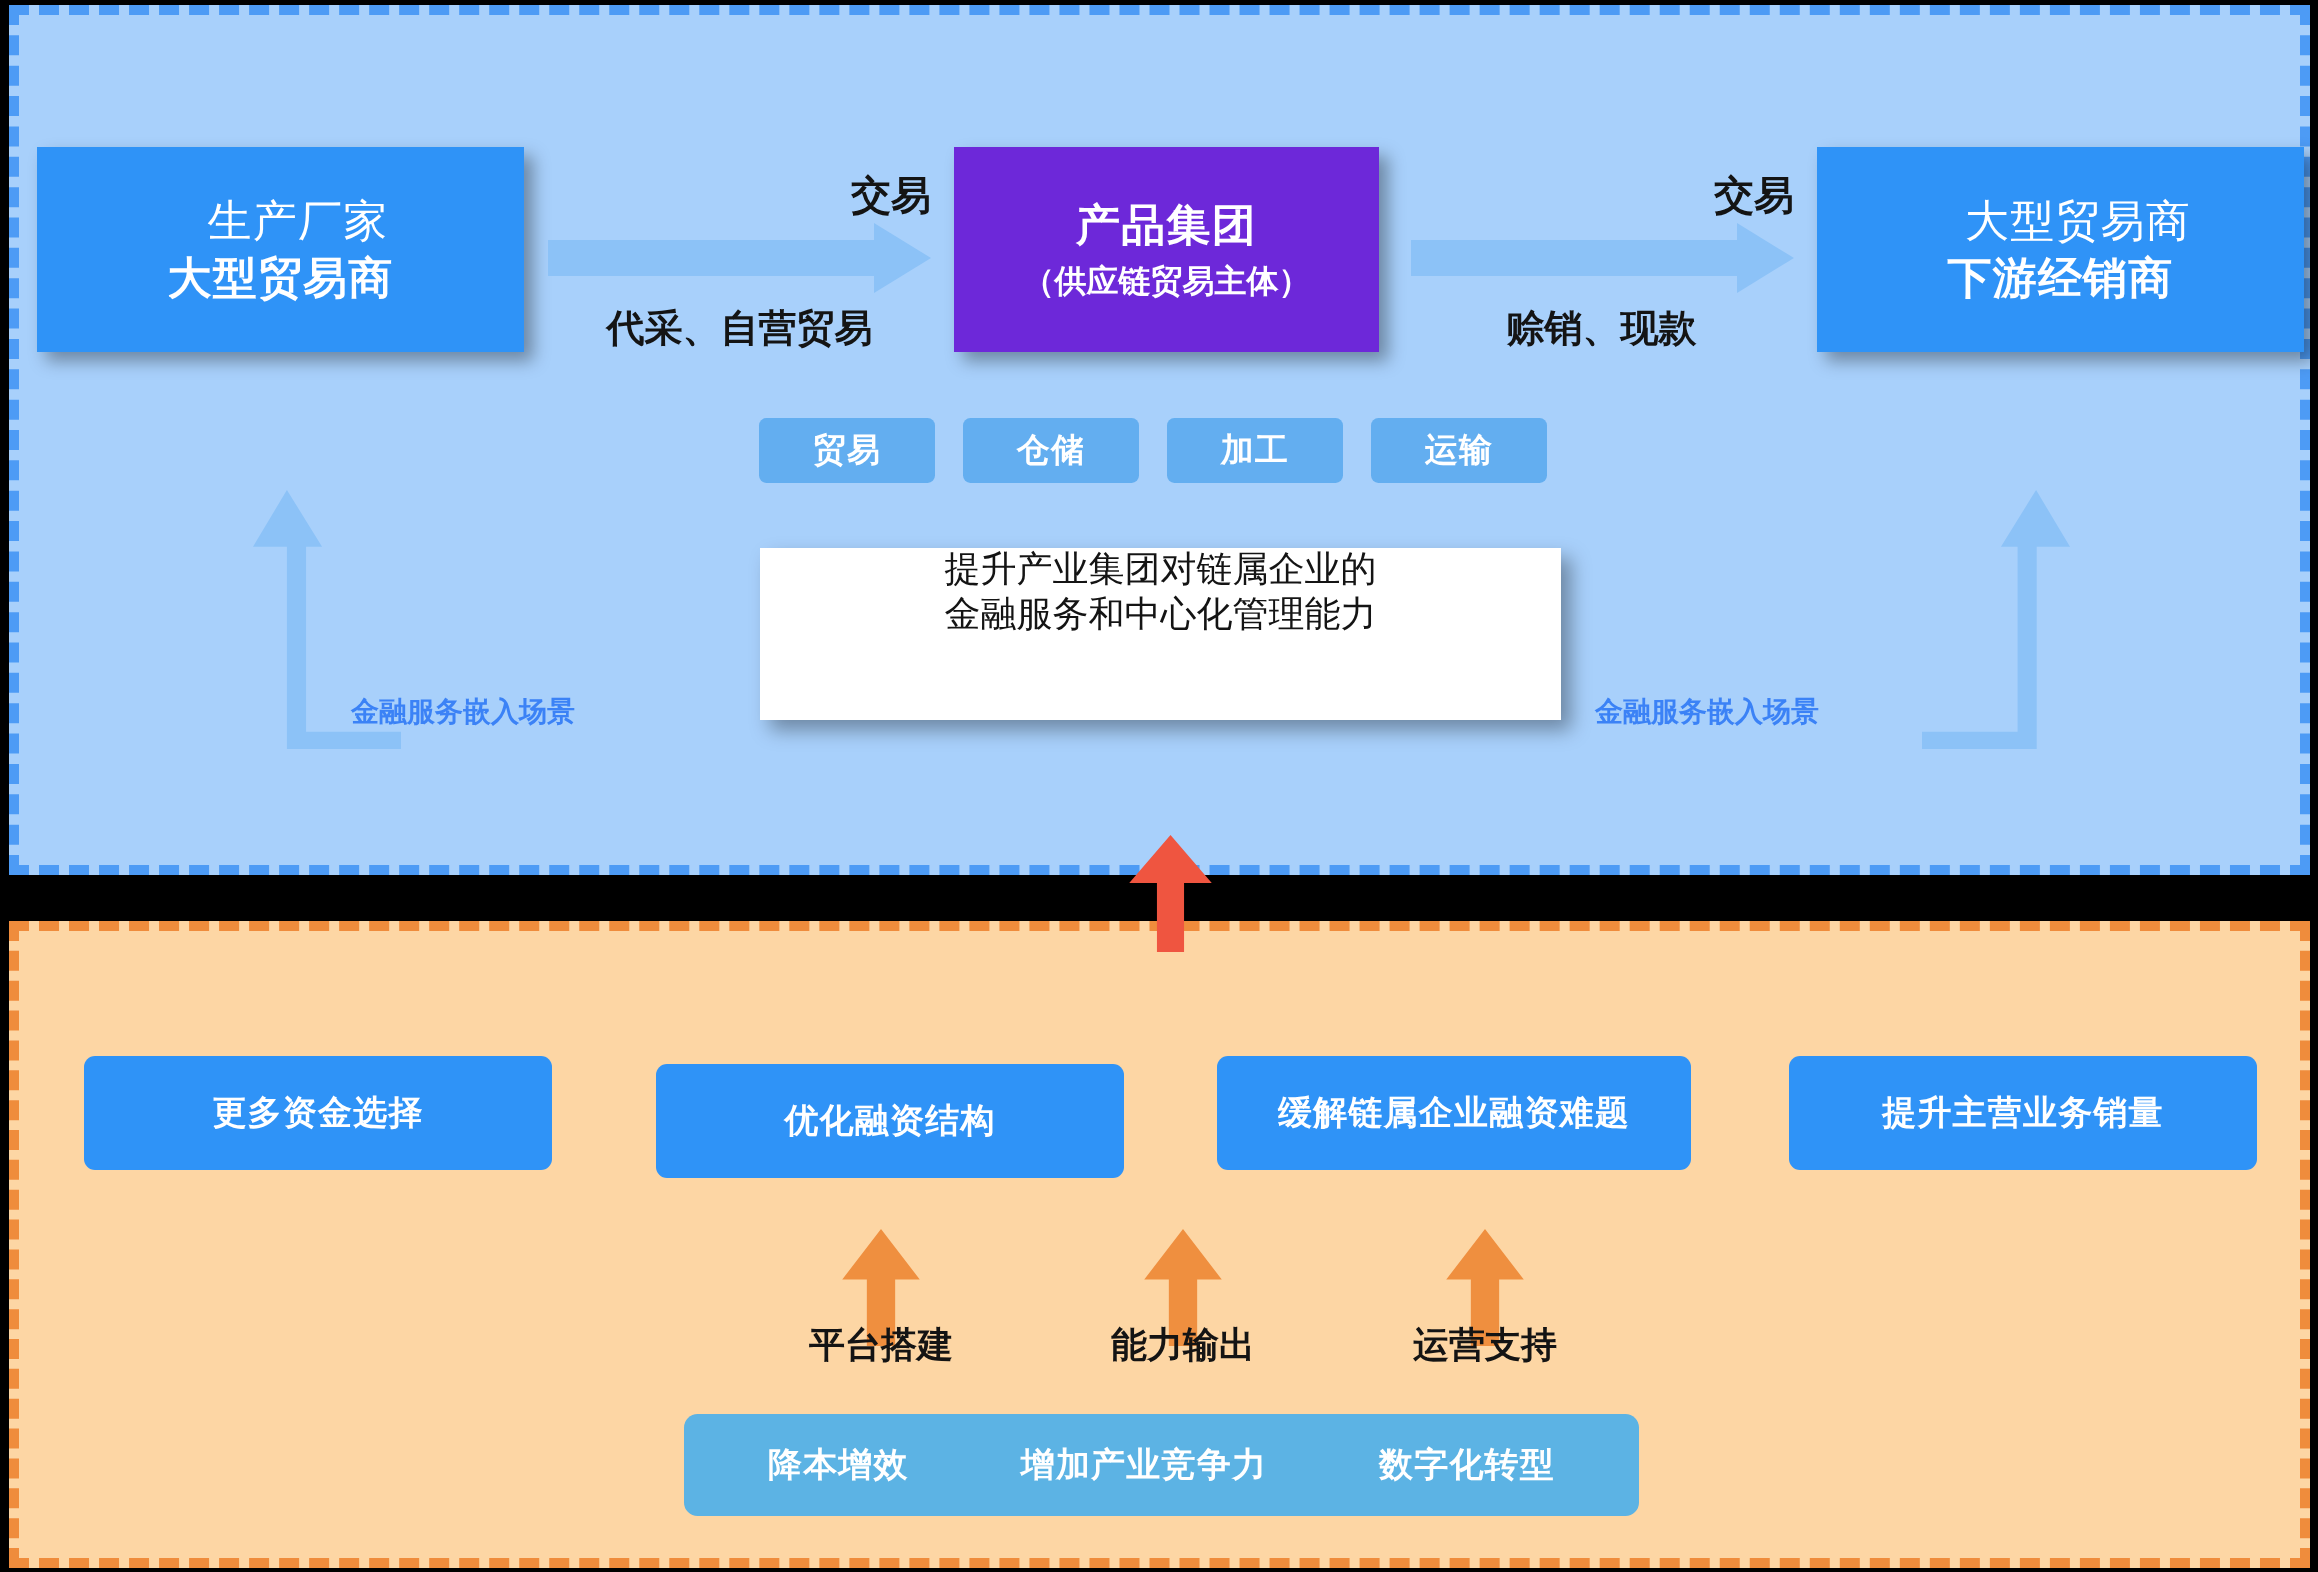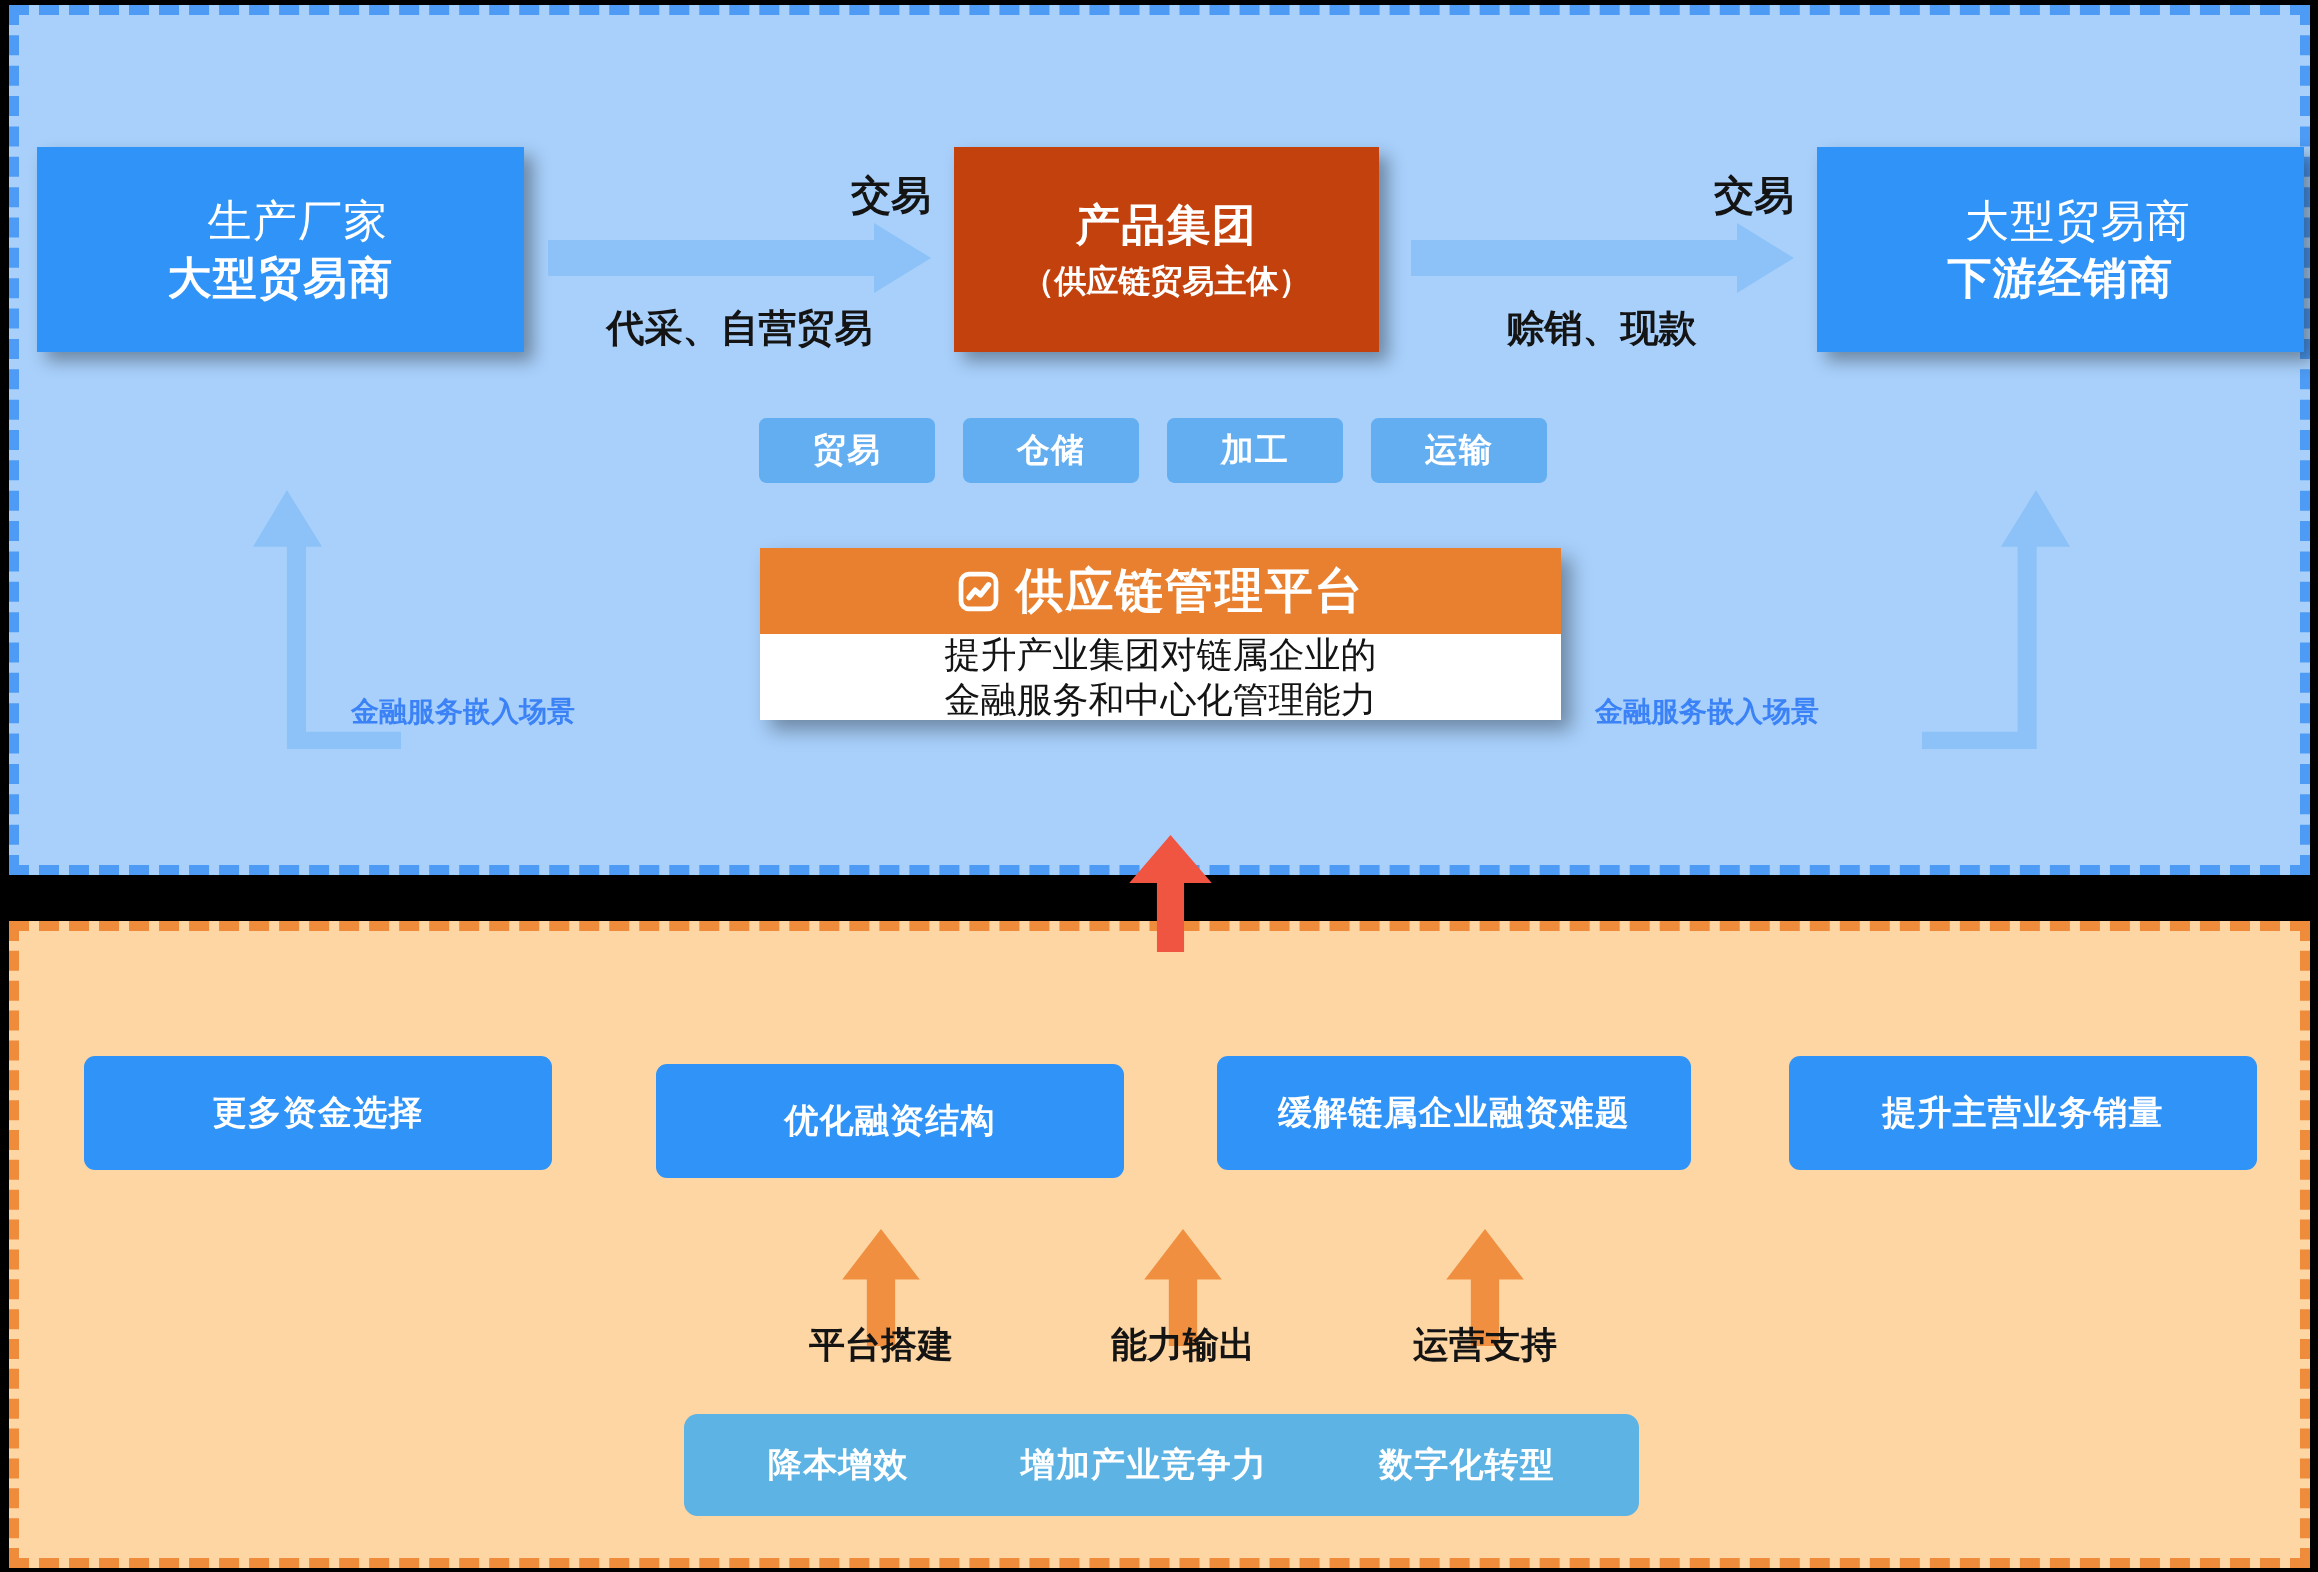--- a/index.html
+++ b/index.html
@@ -29,21 +29,21 @@
     line-height:1.28;
   }
   .actor .l1{font-size:44px;font-weight:400;letter-spacing:1.2px;margin-left:35px;}
   .actor .l2{font-size:44px;font-weight:700;letter-spacing:1.2px;}
 
   #box-producer{left:37px;top:147px;width:487px;height:205px;}
   #box-enduser {left:1817px;top:147px;width:487px;height:205px;}
 
   #box-group{
     left:954px;top:147px;width:425px;height:205px;
-    background:#c2410c;
+    background:#6d28d9;
     box-shadow:8.6px 8.6px 16px rgba(0,0,0,.35);
   }
   #box-group .l1{font-size:44px;font-weight:700;letter-spacing:1.2px;}
   #box-group .l2{font-size:32px;font-weight:700;margin-top:5px;}
 
   
   .harrow{position:absolute;}
   .harrow .shaft{position:absolute;left:0;top:17px;height:36px;background:#8cc2f7;}
   .harrow .head{position:absolute;top:0;width:0;height:0;
      border-top:35px solid transparent;border-bottom:35px solid transparent;
@@ -187,27 +187,20 @@
   <div class="embedlabel" id="lbl-embed-left">金融服务嵌入场景</div>
 
   <div class="vembed" id="vright">
     <svg width="148" height="259" viewBox="0 0 240 420">
       <polygon points="185,0 240,92 186,92 186,420 0,420 0,392 155,392 155,92 128,92" fill="#8cc2f7"></polygon>
     </svg>
   </div>
   <div class="embedlabel" id="lbl-embed-right">金融服务嵌入场景</div>
 
   <div id="platform">
-    <div id="platform-head">
-      <svg id="platform-icon" viewBox="0 0 64 64">
-        <rect x="6" y="6" width="52" height="52" rx="12" ry="12" fill="none" stroke="#ffffff" stroke-width="7"></rect>
-        <polyline points="18,41 27,30 35,37 47,22" fill="none" stroke="#ffffff" stroke-width="8" stroke-linecap="round" stroke-linejoin="round"></polyline>
-      </svg>
-      <span class="title">供应链管理平台</span>
-    </div>
     <div id="platform-body">
       <div>提升产业集团对链属企业的</div>
       <div>金融服务和中心化管理能力</div>
     </div>
   </div>
 
   <svg id="red-arrow" viewBox="0 0 170 190">
     <polygon points="85,0 152,78 107,78 107,190 63,190 63,78 18,78" fill="#ef5540"></polygon>
   </svg>
 

